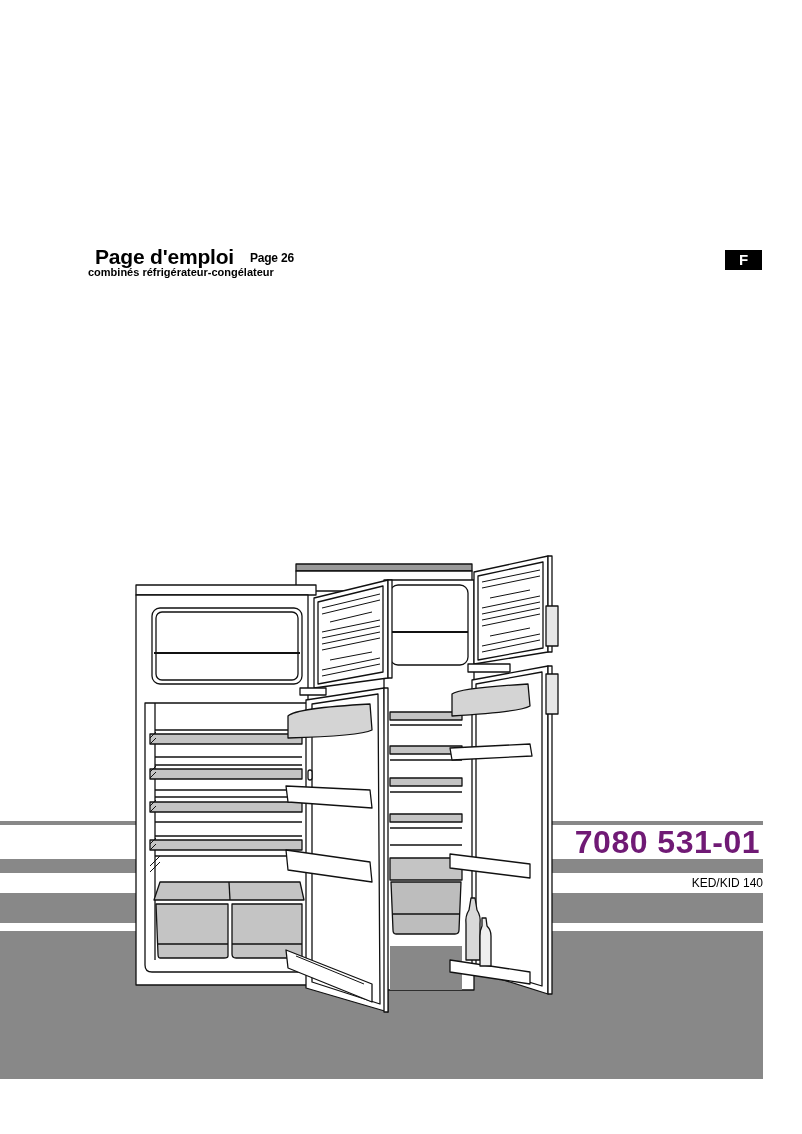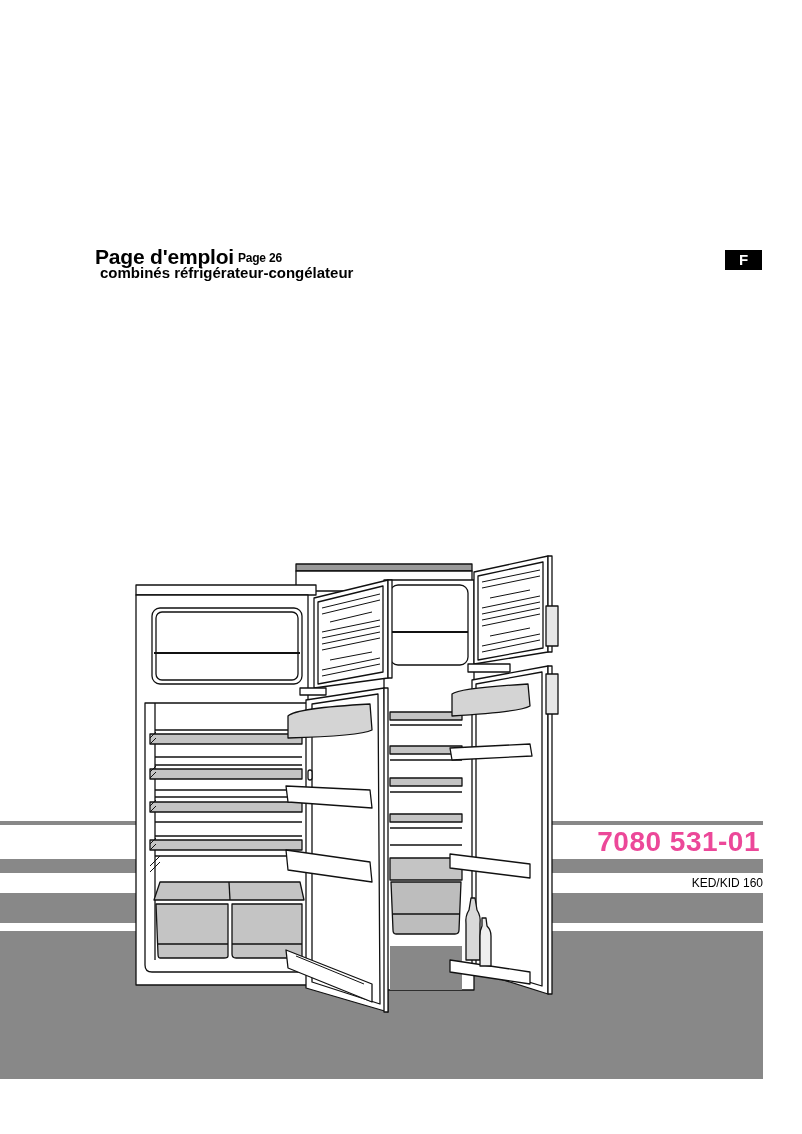--- a/index.html
+++ b/index.html
@@ -1,46 +1,46 @@
 <!DOCTYPE html>
 <html><head>
 <meta charset="utf-8">
 <style>
   html, body { margin: 0; padding: 0; background: #ffffff; }
   body { width: 802px; height: 1134px; position: relative; overflow: hidden;
          font-family: "Liberation Sans", sans-serif; }
   .abs { position: absolute; }
   .title { left: 95px; top: 246px; font-size: 21px; font-weight: bold; color: #000; letter-spacing: -0.2px; line-height: 22px; white-space: nowrap; }
-  .page-ref { font-size: 12px; font-weight: bold; margin-left: 4px; vertical-align: 2px; }
-  .subtitle { left: 100px; top: 266px; font-size: 15px; font-weight: bold; color: #000; line-height: 13px; white-space: nowrap; }
+  .page-ref { font-size: 12px; font-weight: bold; margin-left: 16px; vertical-align: 2px; }
+  .subtitle { left: 88px; top: 266px; font-size: 11px; font-weight: bold; color: #000; line-height: 13px; white-space: nowrap; }
   .lang-badge { left: 725px; top: 250px; width: 37px; height: 20px; background: #000; color: #fff;
                 font-weight: bold; font-size: 15px; text-align: center; line-height: 20px; }
   .stripe { left: 0; background: #888888; }
   .s1 { top: 821px; height: 4px; width: 763px; }
   .s2 { top: 859px; height: 14px; width: 763px; }
   .s3 { top: 893px; height: 30px; width: 763px; }
   .s4 { top: 931px; height: 148px; width: 763px; }
-  .doc-number { right: 42px; top: 825px; font-size: 28px; font-weight: bold; color: #ec4899; letter-spacing: 0.5px; line-height: 34px; white-space: nowrap; }
+  .doc-number { right: 42px; top: 825px; font-size: 32px; font-weight: bold; color: #701a75; letter-spacing: 0.5px; line-height: 34px; white-space: nowrap; }
   .model { right: 39px; top: 876px; font-size: 12px; color: #000; line-height: 14px; white-space: nowrap; }
   .illustration { left: 130px; top: 550px; width: 440px; height: 470px; }
 </style>
 </head>
 <body>
 
 <div class="abs title"><span>Page d'emploi</span><span class="page-ref">Page 26</span></div>
 <div class="abs subtitle">combinés réfrigérateur-congélateur</div>
 <div class="abs lang-badge">F</div>
 
 <div class="abs stripe s1"></div>
 <div class="abs stripe s2"></div>
 <div class="abs stripe s3"></div>
 <div class="abs stripe s4"></div>
 
 <div class="abs doc-number">7080 531-01</div>
-<div class="abs model">KED/KID 160</div>
+<div class="abs model">KED/KID 140</div>
 
 <svg class="abs illustration" viewBox="130 550 440 470" width="440" height="470" xmlns="http://www.w3.org/2000/svg">
   <g stroke="#111" stroke-width="1.3" fill="#fff" stroke-linejoin="round">
 
     <g>
       <rect x="296" y="564" width="176" height="7" fill="#999"></rect>
       <rect x="296" y="571" width="176" height="20"></rect>
 
       <rect x="384" y="580" width="90" height="410"></rect>
 

